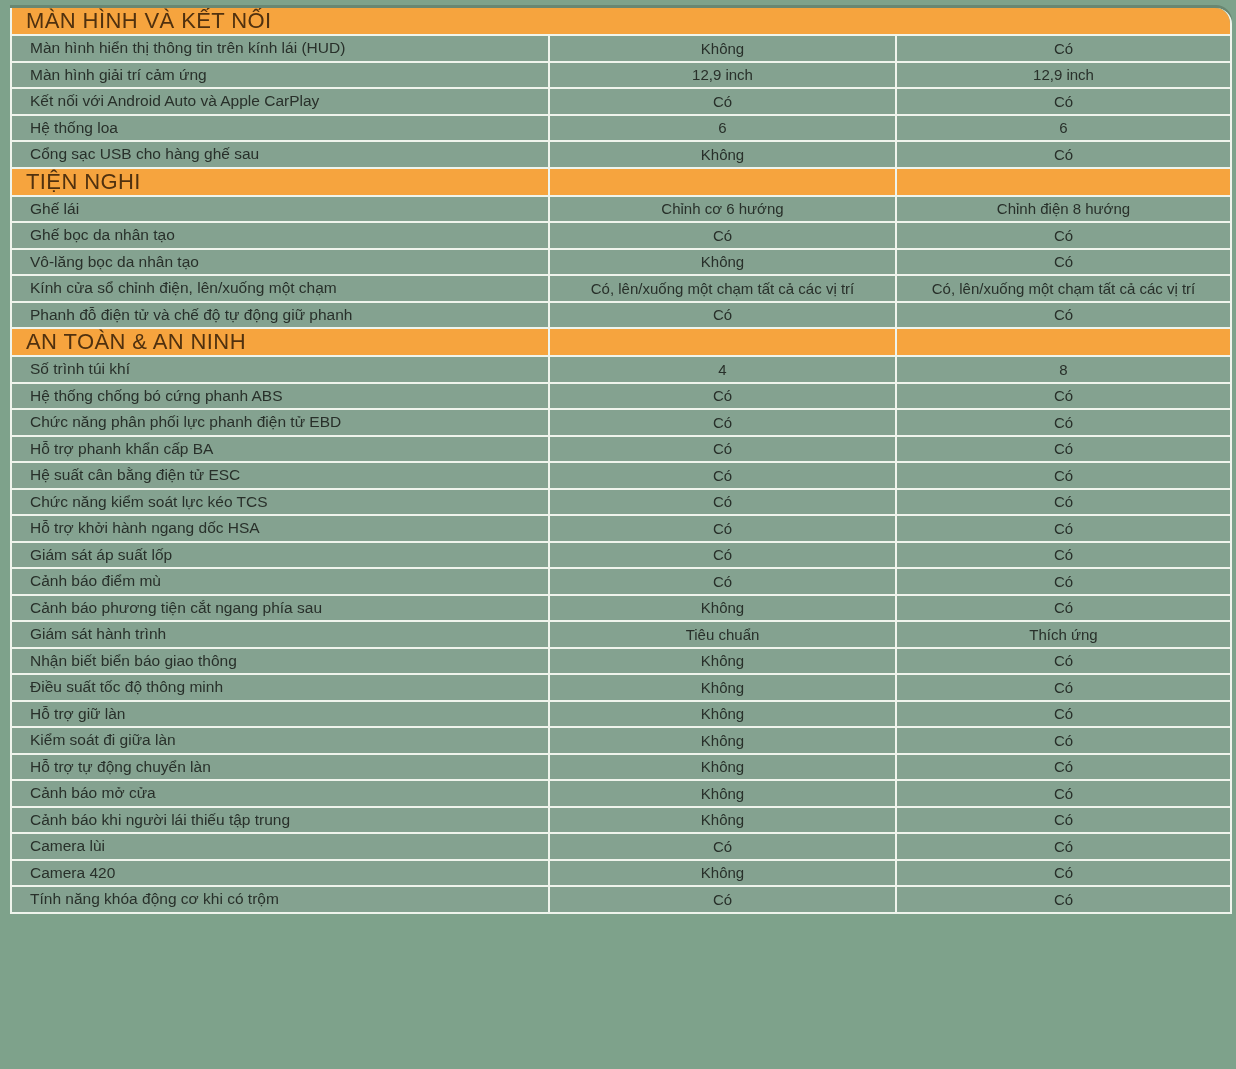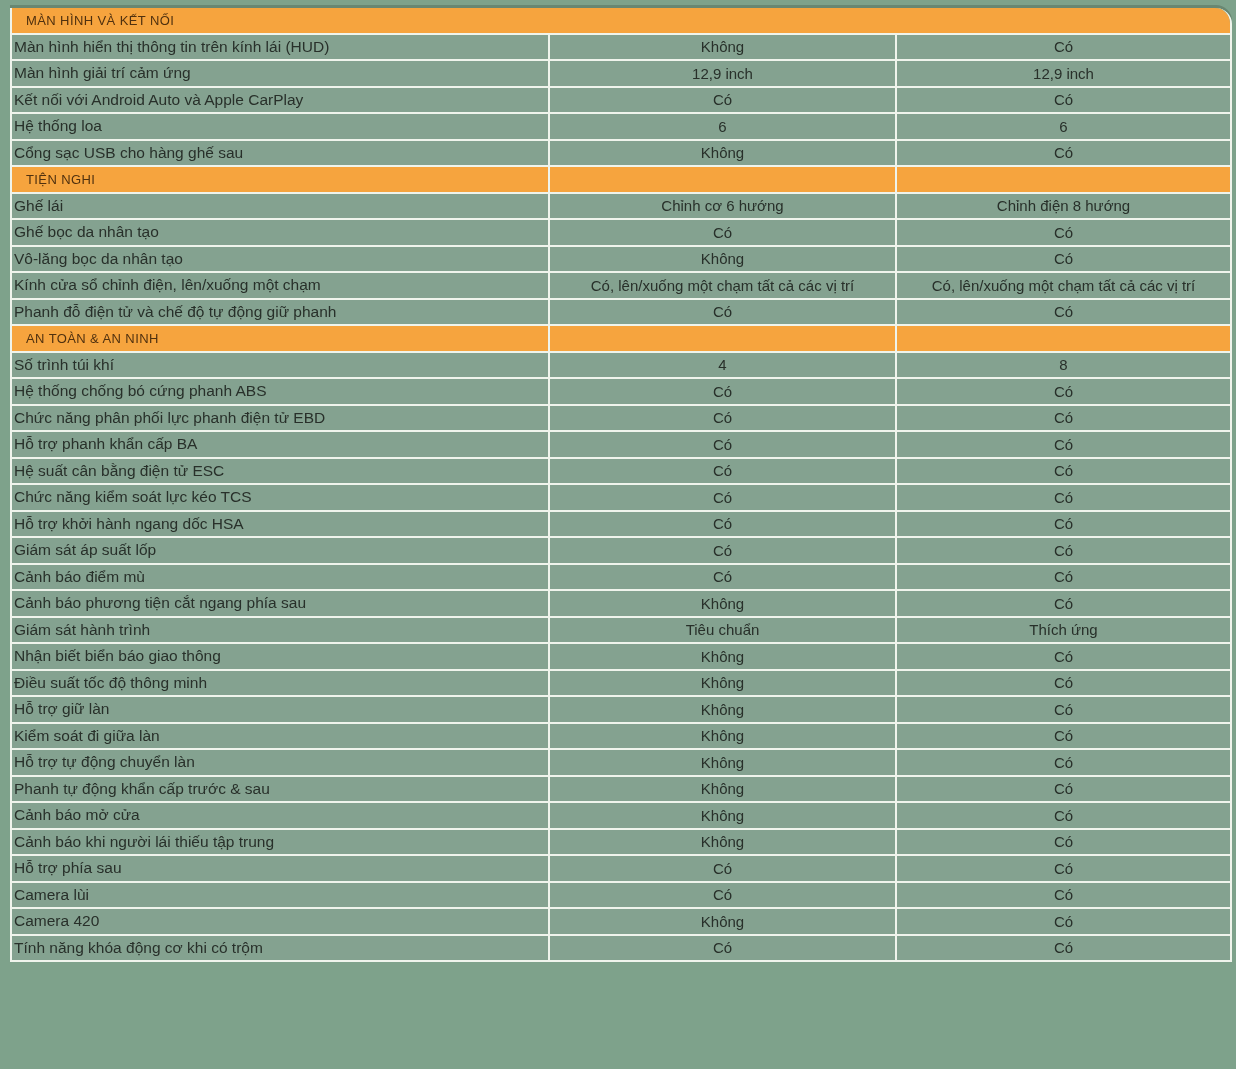--- a/index.html
+++ b/index.html
@@ -35,37 +35,37 @@
     border-bottom: 2px solid #EFF4EC;
     overflow: hidden;
     white-space: nowrap;
   }
   tr.data-row td {
     background: #84A290;
     color: #28302A;
     font-size: 15.5px;
   }
   tr.data-row td.label {
-    padding-left: 2px;
+    padding-left: 18px;
     text-align: left;
   }
   tr.data-row td.value {
     text-align: center;
     font-size: 15px;
   }
   tr.data-row td.col1,
   tr.data-row td.col2,
   tr.section-row td.col1,
   tr.section-row td.col2 {
     border-right: 2px solid #EFF4EC;
   }
   tr.section-row td {
     background: #F6A43E;
     color: #50310F;
-    font-size: 13px;
+    font-size: 22px;
     letter-spacing: 0.4px;
     text-align: left;
   }
   tr.section-row td.section-title {
     padding-left: 14px;
   }
   tr.section-row.first td.section-title {
     border-top-right-radius: 15px;
   }
 </style>
@@ -216,37 +216,27 @@
         <td class="label col1">Kiểm soát đi giữa làn</td>
         <td class="value col2">Không</td>
         <td class="value">Có</td>
       </tr>
       <tr class="data-row">
         <td class="label col1">Hỗ trợ tự động chuyển làn</td>
         <td class="value col2">Không</td>
         <td class="value">Có</td>
       </tr>
       <tr class="data-row">
-        <td class="label col1">Phanh tự động khẩn cấp trước &amp; sau</td>
-        <td class="value col2">Không</td>
-        <td class="value">Có</td>
-      </tr>
-      <tr class="data-row">
         <td class="label col1">Cảnh báo mở cửa</td>
         <td class="value col2">Không</td>
         <td class="value">Có</td>
       </tr>
       <tr class="data-row">
         <td class="label col1">Cảnh báo khi người lái thiếu tập trung</td>
         <td class="value col2">Không</td>
-        <td class="value">Có</td>
-      </tr>
-      <tr class="data-row">
-        <td class="label col1">Hỗ trợ phía sau</td>
-        <td class="value col2">Có</td>
         <td class="value">Có</td>
       </tr>
       <tr class="data-row">
         <td class="label col1">Camera lùi</td>
         <td class="value col2">Có</td>
         <td class="value">Có</td>
       </tr>
       <tr class="data-row">
         <td class="label col1">Camera 420</td>
         <td class="value col2">Không</td>

